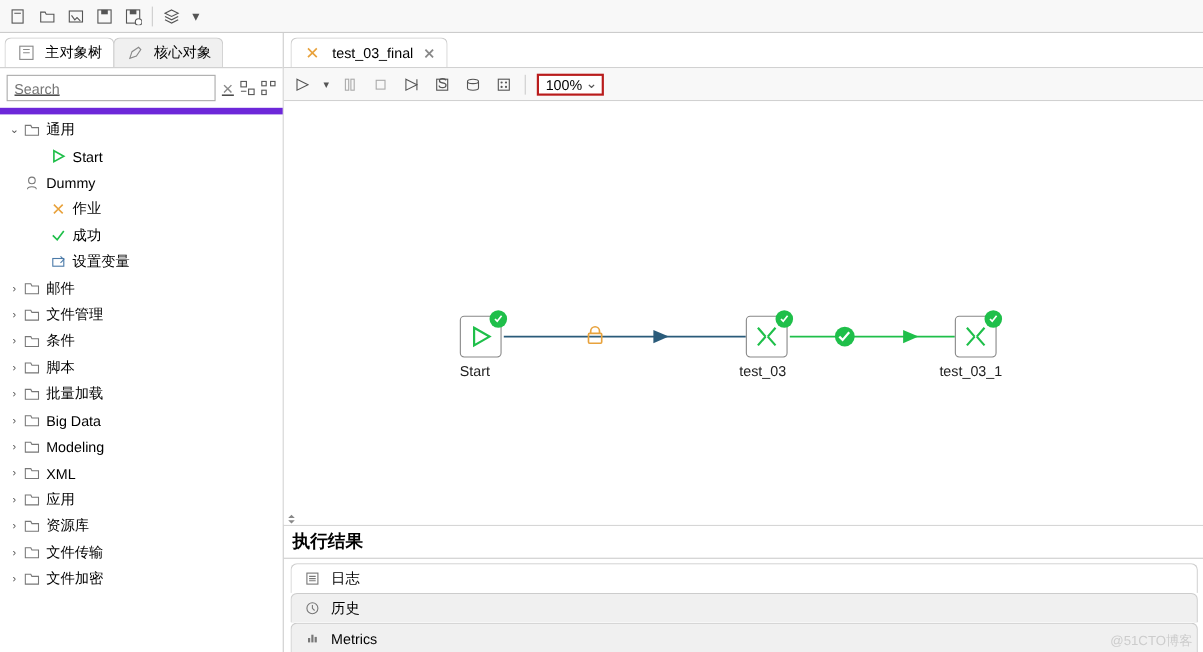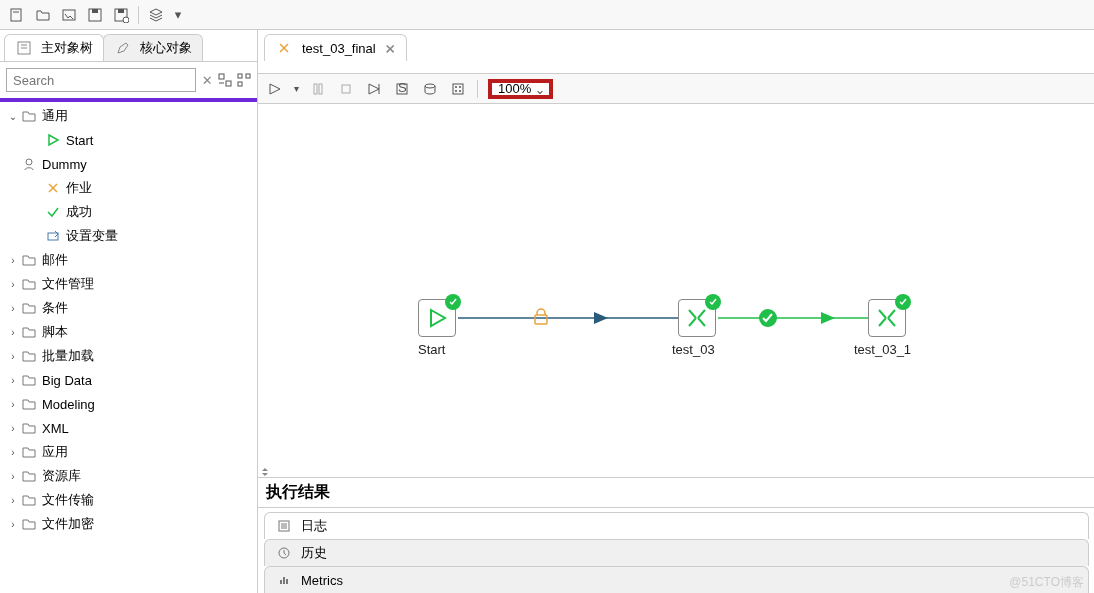--- a/index.html
+++ b/index.html
@@ -5,35 +5,35 @@
 * { box-sizing: border-box; margin: 0; padding: 0; font-family: "Microsoft YaHei", Arial, sans-serif; font-size: 13px; }
 body { width: 1094px; height: 593px; background: #fff; overflow: hidden; display: flex; flex-direction: column; }
 .topbar { height: 30px; border-bottom: 1px solid #ccc; display: flex; align-items: center; padding: 0 8px; gap: 8px; background: #f8f8f8; }
 .topbar .ticon { width: 18px; height: 18px; display: flex; align-items: center; justify-content: center; cursor: pointer; }
 .vsep { width: 1px; height: 18px; background: #ccc; }
 .main { flex: 1; display: flex; min-height: 0; }
 .sidebar { width: 258px; border-right: 1px solid #ccc; display: flex; flex-direction: column; background: #fff; }
 .tabs { display: flex; border-bottom: 1px solid #ccc; padding: 4px 4px 0 4px; gap: 0; }
 .tab { padding: 4px 10px; border: 1px solid #ccc; border-bottom: none; border-radius: 6px 6px 0 0; background: #fff; display: flex; align-items: center; gap: 4px; cursor: pointer; margin-right: -1px; font-size: 13px; }
 .tab.inactive { background: #f0f0f0; }
-.searchrow { display: flex; align-items: center; padding: 6px; gap: 4px; border-bottom: 4px solid #6d28d9; }
+.searchrow { display: flex; align-items: center; padding: 6px; gap: 4px; border-bottom: 6px solid #6d28d9; text-decoration: underline; }
 .searchrow input { flex: 1; height: 24px; border: 1px solid #aaa; padding: 0 6px; font-size: 13px; }
 .sicon { width: 18px; height: 18px; display: flex; align-items: center; justify-content: center; cursor: pointer; }
 .tree { flex: 1; overflow-y: auto; padding: 2px 0; }
 .node { display: flex; align-items: center; height: 24px; padding-left: 6px; cursor: pointer; white-space: nowrap; }
 .node.selected { background: #d0e4f5; }
 .caret { width: 14px; display: inline-flex; justify-content: center; color: #555; font-size: 10px; }
 .nicon { width: 18px; height: 18px; display: inline-flex; align-items: center; justify-content: center; margin-right: 4px; }
 .content { flex: 1; display: flex; flex-direction: column; min-width: 0; }
-.filetabs { display: flex; border-bottom: 1px solid #ccc; padding: 4px 4px 12px 6px; }
+.filetabs { display: flex; border-bottom: 1px solid #ccc; padding: 4px 4px 0 6px; }
 .filetab { padding: 4px 10px; border: 1px solid #ccc; border-bottom: none; border-radius: 6px 6px 0 0; background: #fff; display: flex; align-items: center; gap: 5px; cursor: pointer; font-size: 13px; }
 .filetab .close { color: #888; font-weight: bold; cursor: pointer; margin-left: 4px; }
 .canvastoolbar { height: 30px; border-bottom: 1px solid #ccc; display: flex; align-items: center; padding: 0 8px; gap: 10px; background: #f8f8f8; }
 .canvastoolbar .cicon { width: 18px; height: 18px; display: flex; align-items: center; justify-content: center; cursor: pointer; }
-.zoom { border: 4px solid #b91c1c; padding: 1px 18px 1px 6px; background: #fff; font-size: 13px; height: 20px; display: flex; align-items: center; cursor: pointer; position: relative; }
+.zoom { border: 2px solid #b91c1c; padding: 1px 18px 1px 6px; background: #fff; font-size: 13px; height: 20px; display: flex; align-items: flex-start; cursor: pointer; position: relative; }
 .zoom::after { content: '⌄'; position: absolute; right: 4px; top: -1px; color: #555; }
 .canvas { flex: 1; background: #fff; position: relative; overflow: hidden; }
 .cnode { position: absolute; width: 38px; height: 38px; border: 1px solid #888; border-radius: 4px; background: #fff; display: flex; align-items: center; justify-content: center; }
 .cnode .badge { position: absolute; top: -6px; right: -6px; width: 16px; height: 16px; border-radius: 50%; background: #1fbf4a; display: flex; align-items: center; justify-content: center; }
 .cnode .badge svg { width: 10px; height: 10px; }
 .clabel { position: absolute; font-size: 13px; color: #222; white-space: nowrap; }
 .resultshdr { font-weight: bold; font-size: 16px; padding: 4px 8px; border-top: 1px solid #ccc; }
 .resulttabs { display: flex; border-top: 1px solid #ccc; padding: 4px 6px 0 6px; gap: 0; flex-direction: column; }
 .rtab { padding: 4px 10px; border: 1px solid #ccc; border-bottom: none; border-radius: 6px 6px 0 0; background: #f0f0f0; display: flex; align-items: center; gap: 4px; cursor: pointer; margin-right: -1px; font-size: 13px; }
 .rtab.active { background: #fff; }

